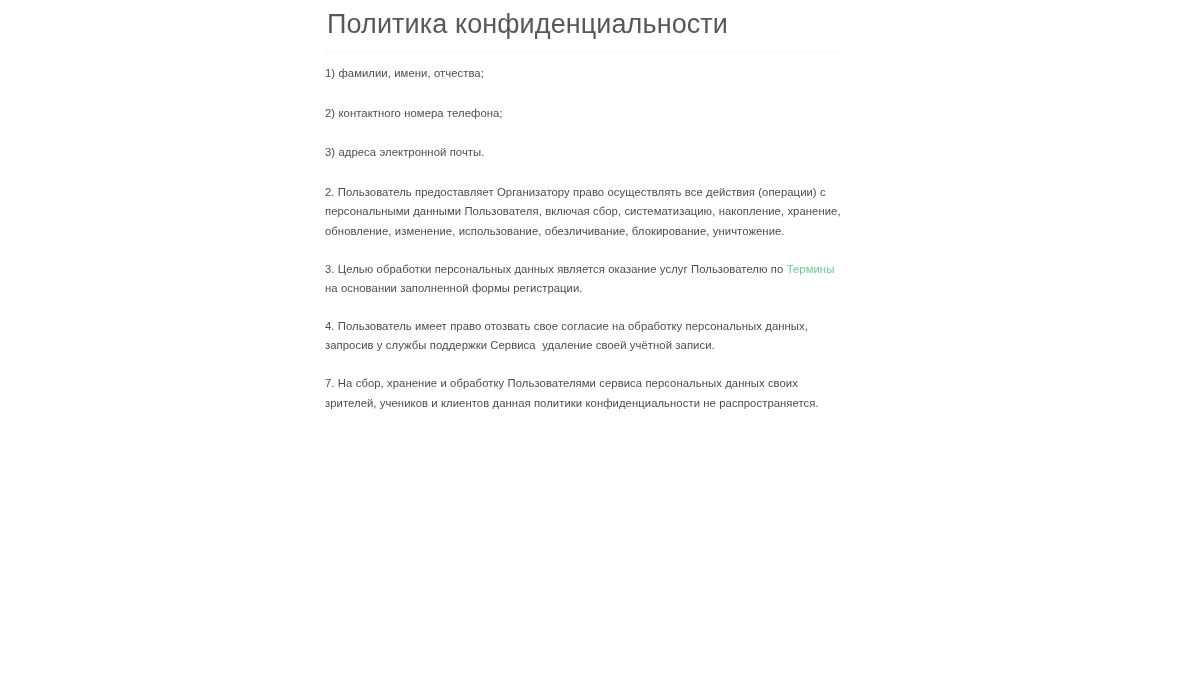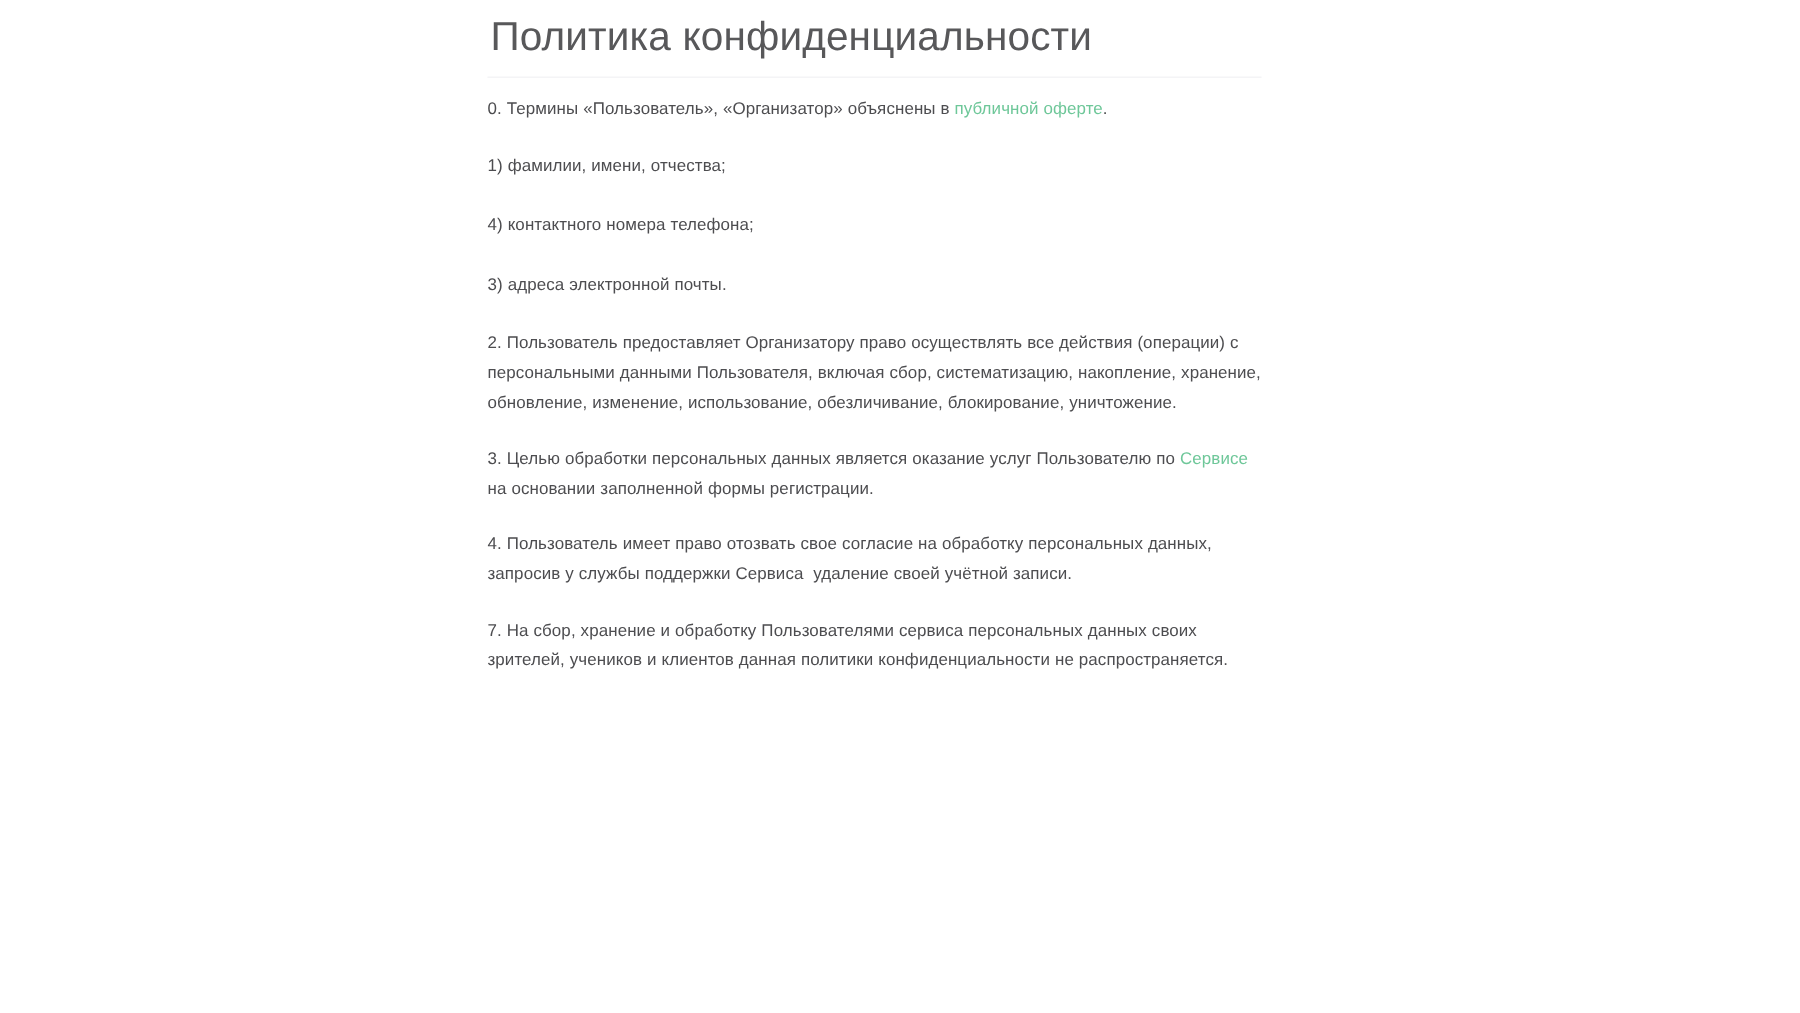--- a/index.html
+++ b/index.html
@@ -86,32 +86,31 @@
 
 <div class="page">
   <div class="content">
 
     <h1 class="doc-title">Политика конфиденциальности</h1>
 
     <hr class="title-rule">
 
     <div class="body-copy">
 
-      <p class="para"><span>0. Термины «Пользователь», «Организатор» объяснены в </span><a class="inline-link" href="#">публичной оферте</a><span>.</span></p>
 
 
       <p class="para gap-lg">1) фамилии, имени, отчества;</p>
 
-      <p class="para gap-lg">4) контактного номера телефона;</p>
+      <p class="para gap-lg">2) контактного номера телефона;</p>
 
       <p class="para gap-lg">3) адреса электронной почты.</p>
 
       <p class="para">2. Пользователь предоставляет Организатору право осуществлять все действия (операции) с персональными данными Пользователя, включая сбор, систематизацию, накопление, хранение, обновление, изменение, использование, обезличивание, блокирование, уничтожение.</p>
 
-      <p class="para"><span>3. Целью обработки персональных данных является оказание услуг Пользователю по </span><a class="inline-link" href="#">Сервисе</a><span> на основании заполненной формы регистрации.</span></p>
+      <p class="para"><span>3. Целью обработки персональных данных является оказание услуг Пользователю по </span><a class="inline-link" href="#">Термины</a><span> на основании заполненной формы регистрации.</span></p>
 
 
 
       <p class="para">4. Пользователь имеет право отозвать свое согласие на обработку персональных данных, запросив у службы поддержки Сервиса  удаление своей учётной записи.</p>
 
       <p class="para">7. На сбор, хранение и обработку Пользователями сервиса персональных данных своих зрителей, учеников и клиентов данная политики конфиденциальности не распространяется.</p>
 
     </div>
   </div>
 </div>

